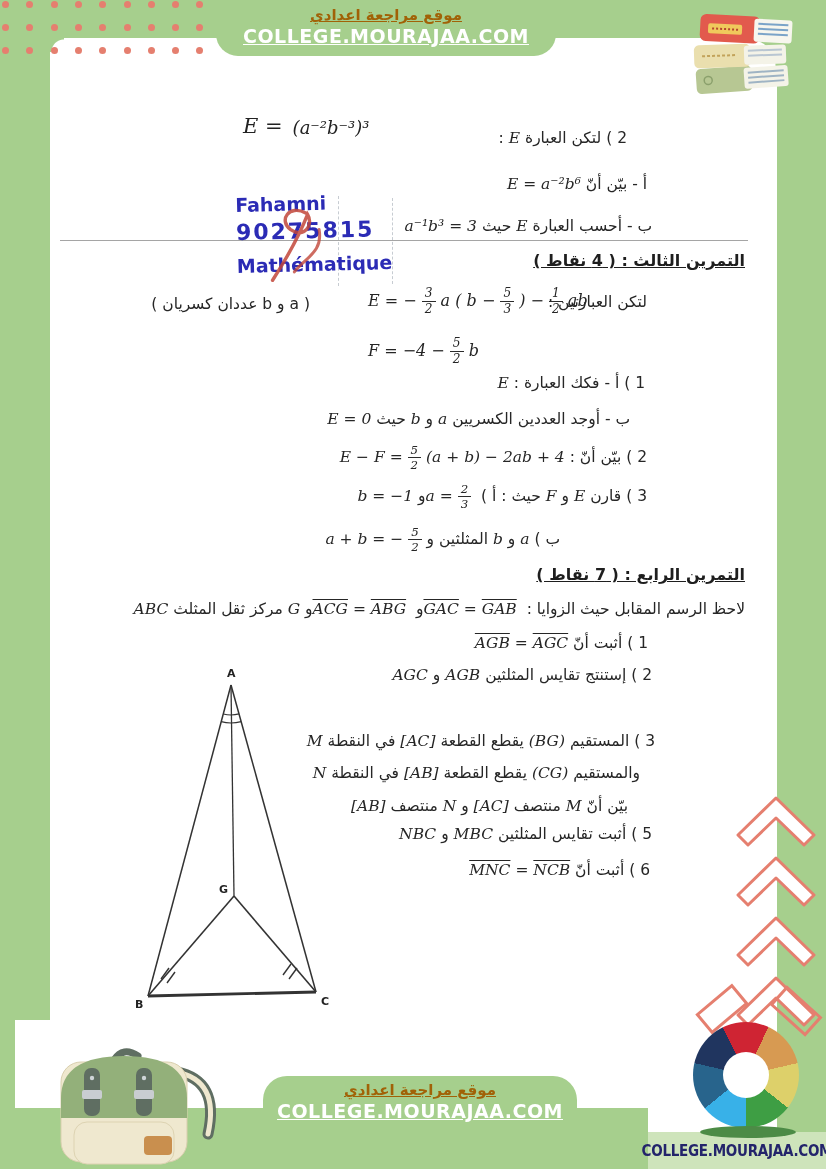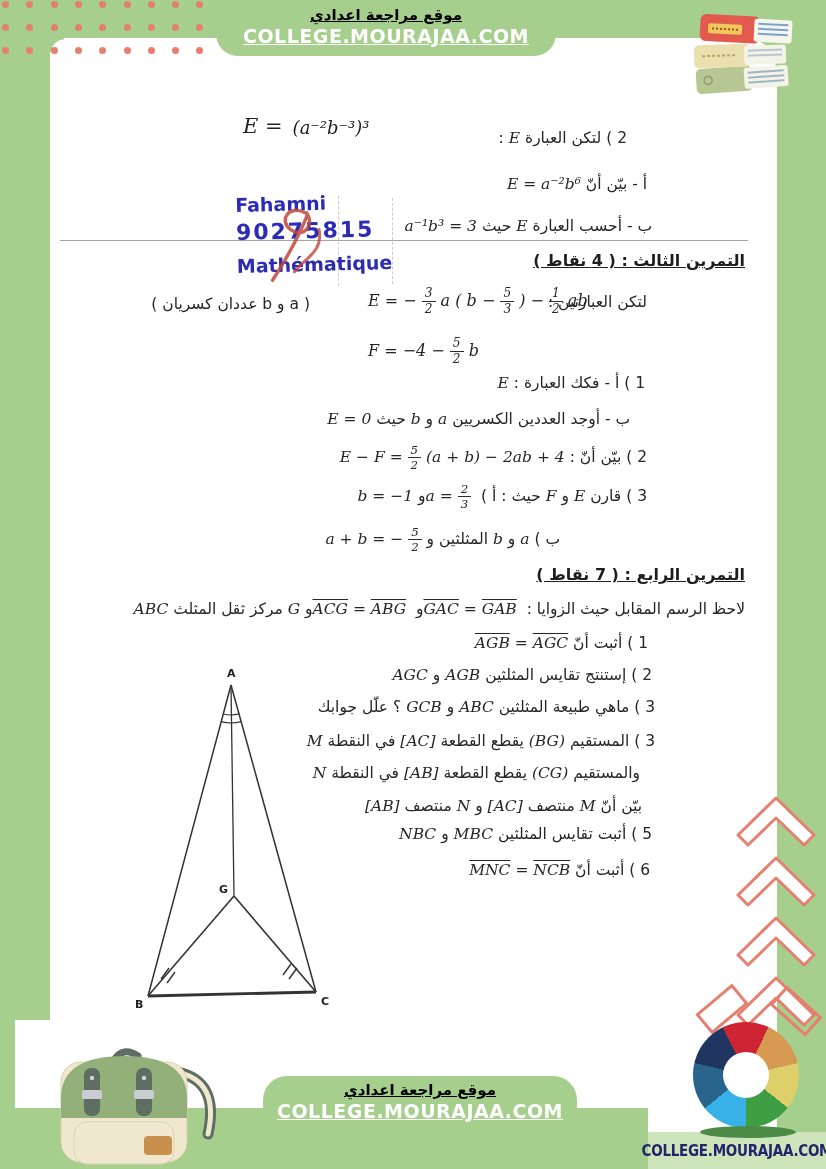--- a/index.html
+++ b/index.html
@@ -10,21 +10,21 @@
   #band-top{left:0;top:0;width:826px;height:38px;}
   #band-left{left:0;top:38px;width:50px;height:982px;}
   #band-left2{left:0;top:1020px;width:15px;height:92px;}
   #band-right{left:777px;top:38px;width:49px;height:1094px;}
   #header-tab{left:216px;top:0;width:340px;height:56px;border-radius:0 0 22px 22px;}
   #corner-tr{position:absolute;left:749px;top:38px;width:28px;height:28px;
      background:radial-gradient(circle at 0 100%, #fff 0 26px, #a6cf8d 27px);}
   #corner-tl{position:absolute;left:50px;top:38px;width:14px;height:14px;
      background:radial-gradient(circle at 100% 100%, #fff 0 12px, #a6cf8d 13px);}
   
-  .site-line1{position:absolute;font-size:15px;font-weight:bold;color:#000000;
+  .site-line1{position:absolute;font-size:15px;font-weight:bold;color:#a16207;
      text-decoration:underline;text-align:center;width:340px;}
   .site-line2{position:absolute;font-size:19px;font-weight:bold;color:#fff;
      text-decoration:underline;text-align:center;width:340px;letter-spacing:.5px;}
   #hdr1{left:216px;top:6px;} #hdr2{left:216px;top:25px;}
   #ftr1{left:250px;top:1081px;} #ftr2{left:250px;top:1100px;}
   #footer-band{left:0;top:1108px;width:648px;height:61px;}
   #footer-tab{left:263px;top:1076px;width:314px;height:93px;border-radius:24px 24px 0 0;}
   
   #dots{position:absolute;left:2px;top:1px;width:215px;height:60px;}
   #dots i{position:absolute;width:7px;height:7px;border-radius:50%;}
@@ -53,21 +53,21 @@
   #l-ex3q2{right:179px;top:444px;}
   #l-ex3q3{right:179px;top:483px;}
   #l-ex3q3b{right:266px;top:526px;}
   #l-ex4t{right:81px;top:565px;}
   #l-ex4intro{right:81px;top:600px;}
   #l-ex4q1{right:178px;top:634px;}
   #l-ex4q2{right:174px;top:666px;}
   #l-ex4q3{right:171px;top:698px;}
   #l-ex4q4a{right:171px;top:732px;}
   #l-ex4q4b{right:186px;top:764px;}
-  #l-ex4q4c{right:184px;top:797px;}
+  #l-ex4q4c{right:198px;top:797px;}
   #l-ex4q5{right:174px;top:797px;margin-top:28px;}
   #l-ex4q6{right:176px;top:861px;}
   #l-ex4q7{right:171px;top:894px;}
   
   #f-big{position:absolute;left:243px;top:114px;display:flex;align-items:center;gap:10px;
          font-size:21px;color:#222;}
   .bigfr{display:inline-block;text-align:center;font-size:18px;}
   .bigfr .n{display:block;border-bottom:1.4px solid #222;padding:0 8px 4px;}
   .bigfr .d{display:block;padding-top:3px;}
   #f-E{position:absolute;left:368px;top:287px;direction:ltr;font-size:16px;}
@@ -204,21 +204,20 @@
   <div class="l" id="l-ex3q1a"><span class="ar">1 ) أ - فكك العبارة :</span> <span class="m">E</span> </div>
   <div class="l" id="l-ex3q1b"><span class="ar">ب - أوجد العددين الكسريين</span> <span class="m">a</span> <span class="ar">و</span> <span class="m">b</span> <span class="ar">حيث</span> <span class="m">E = 0</span> </div>
   <div class="l" id="l-ex3q2"><span class="ar">2 ) بيّن أنّ :</span> <span class="ltr"><span class="m">E − F =</span> <span class="fr"><span class="n">5</span><span class="d">2</span></span> <span class="m">(a + b) − 2ab + 4</span> </span> </div>
   <div class="l" id="l-ex3q3"><span class="ar">3 ) قارن</span> <span class="m">E</span> <span class="ar">و</span> <span class="m">F</span> <span class="ar">حيث : أ )</span> <span class="ltr"><span class="m">a =</span> <span class="fr"><span class="n">2</span><span class="d">3</span></span> </span> <span class="ar">و</span> <span class="m">b = −1</span> </div>
   <div class="l" id="l-ex3q3b"><span class="ar">ب )</span> <span class="m">a</span> <span class="ar">و</span> <span class="m">b</span> <span class="ar">المثلثين و</span> <span class="ltr"><span class="m">a + b = −</span> <span class="fr"><span class="n">5</span><span class="d">2</span></span> </span> </div>
 
   <div class="l title" id="l-ex4t">التمرين الرابع : ( 7 نقاط )</div>
   <div class="l" id="l-ex4intro"><span class="ar">لاحظ الرسم المقابل حيث الزوايا :</span> <span class="ltr"><span class="ov">GAC</span> <span class="m">=</span> <span class="ov">GAB</span> </span> <span class="ar">و</span> <span class="ltr"><span class="ov">ACG</span> <span class="m">=</span> <span class="ov">ABG</span> </span> <span class="ar">و</span> <span class="m">G</span> <span class="ar">مركز ثقل المثلث</span> <span class="m">ABC</span> </div>
   <div class="l" id="l-ex4q1"><span class="ar">1 ) أثبت أنّ</span> <span class="ltr"><span class="ov">AGB</span> <span class="m">=</span> <span class="ov">AGC</span> </span> </div>
   <div class="l" id="l-ex4q2"><span class="ar">2 ) إستنتج تقايس المثلثين</span> <span class="m">AGB</span> <span class="ar">و</span> <span class="m">AGC</span> </div>
-  <div class="l" id="l-ex4q3"><span class="ar">3 ) ماهي طبيعة المثلثين</span> <span class="m">ABC</span> <span class="ar">و</span> <span class="m">GCB</span> <span class="ar">؟ علّل جوابك</span> </div>
   <div class="l" id="l-ex4q4a"><span class="ar">3 ) المستقيم</span> <span class="m">(BG)</span> <span class="ar">يقطع القطعة</span> <span class="m">[AC]</span> <span class="ar">في النقطة</span> <span class="m">M</span> </div>
   <div class="l" id="l-ex4q4b"><span class="ar">والمستقيم</span> <span class="m">(CG)</span> <span class="ar">يقطع القطعة</span> <span class="m">[AB]</span> <span class="ar">في النقطة</span> <span class="m">N</span> </div>
   <div class="l" id="l-ex4q4c"><span class="ar">بيّن أنّ</span> <span class="m">M</span> <span class="ar">منتصف</span> <span class="m">[AC]</span> <span class="ar">و</span> <span class="m">N</span> <span class="ar">منتصف</span> <span class="m">[AB]</span> </div>
   <div class="l" id="l-ex4q5"><span class="ar">5 ) أثبت تقايس المثلثين</span> <span class="m">MBC</span> <span class="ar">و</span> <span class="m">NBC</span> </div>
   <div class="l" id="l-ex4q6"><span class="ar">6 ) أثبت أنّ</span> <span class="ltr"><span class="ov">MNC</span> <span class="m">=</span> <span class="ov">NCB</span> </span> </div>
 
   <svg id="fig" width="205" height="352" viewBox="0 0 205 352">
     <g stroke="#333" stroke-width="1.5" fill="none">
       <line x1="98" y1="22" x2="15" y2="333"></line>
       <line x1="98" y1="22" x2="183" y2="329"></line>

